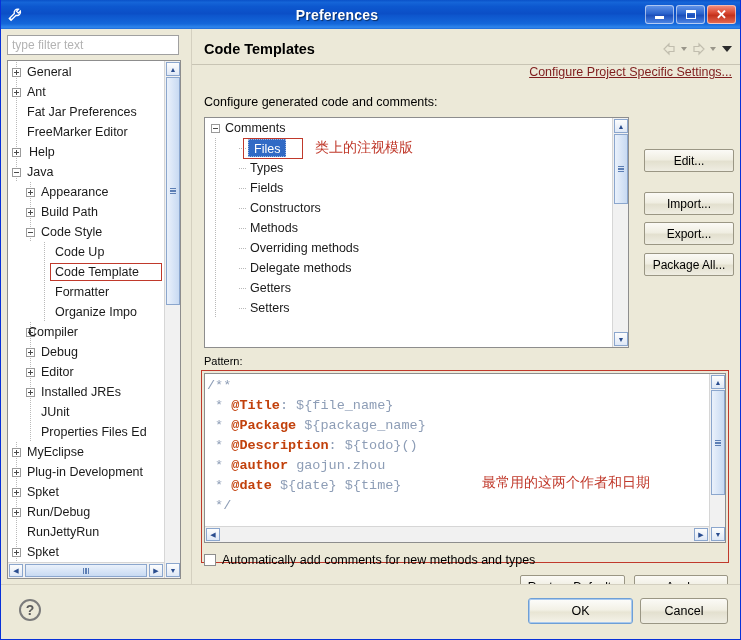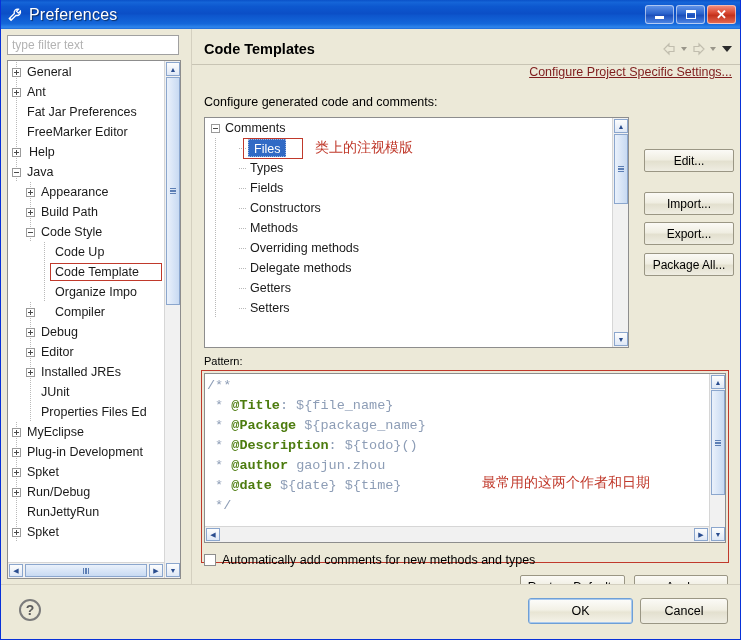--- a/index.html
+++ b/index.html
@@ -27,24 +27,25 @@
         #0a51c8 0%, #1565d8 8%, #0d58cf 22%, #0b4ec6 48%,
         #0d55cc 52%, #1467da 82%, #2f86ec 94%, #1e6ad8 100%);
     border-bottom: 1px solid #0831d9;
     display: flex; align-items: center;
   }
   #title-icon {
     width: 18px; height: 18px; margin-left: 5px; margin-right: 5px;
     flex: 0 0 auto;
   }
   #title-text {
-    color: #fff; font-size: 16px; font-weight: normal;
+    color: #fff; font-size: 14px; font-weight: bold;
     text-shadow: 1px 1px 1px rgba(0,0,0,.55);
     letter-spacing: .2px;
     flex: 1 1 auto;
+    text-align: center;
   }
   .winbtn {
     width: 29px; height: 19px; margin-right: 2px;
     border: 1px solid rgba(255,255,255,.55);
     border-radius: 3px;
     display: flex; align-items: center; justify-content: center;
     box-sizing: border-box;
   }
   #btn-min {
     background: linear-gradient(to bottom,#5f92e8 0%,#2a63cc 45%,#1c4fbb 55%,#4b83e2 100%);
@@ -268,21 +269,21 @@
     position: absolute; left: 12px; top: 344px; right: 14px; height: 170px;
     background: #fff; border: 1px solid #8d8d8d;
     box-sizing: border-box; overflow: hidden;
   }
   #patterncode {
     position: absolute; left: 2px; top: 2px; right: 17px; bottom: 17px;
     font-family: "Liberation Mono", monospace;
     font-size: 13.5px; line-height: 20px;
     color: #8d9db6; white-space: pre; overflow: hidden;
   }
-  #patterncode b { font-weight: bold; color: #4d7c0f; }
+  #patterncode b { font-weight: bold; color: #c2410c; }
   #pattern-redbox {
     position: absolute; left: 9px; top: 341px; right: 11px; height: 193px;
     border: 1px solid #c0392b; box-sizing: border-box; pointer-events: none;
   }
   #chk-row {
     position: absolute; left: 12px; top: 524px;
     display: flex; align-items: center; gap: 6px;
     font-size: 12.5px; color: #000;
   }
   .checkbox {
@@ -413,26 +414,30 @@
               <div class="dots" style="left: 36px;"></div>
               <span class="lbl" style="left: 47px;">Code Up</span>
             </div>
             <div class="tnode">
               <div class="dots" style="left: 36px;"></div>
               <span class="lbl" style="left: 47px;">Code Template</span>
               <div class="sel-outline" style="left: 42px; right: 2px; top: 1px; height: 18px;"></div>
             </div>
             <div class="tnode">
               <div class="dots" style="left: 36px;"></div>
+              <span class="lbl" style="left: 47px;">Formatter</span>
+            </div>
+            <div class="tnode">
+              <div class="dots" style="left: 36px;"></div>
               <span class="lbl" style="left: 47px;">Organize Impo</span>
             </div>
             <div class="tnode">
               <div class="dots" style="left: 22px;"></div>
               <div class="exp plus" style="left: 18px;"></div>
-              <span class="lbl" style="left: 47px; text-align: center;">Compiler</span>
+              <span class="lbl" style="left: 20px; text-align: center;">Compiler</span>
             </div>
             <div class="tnode">
               <div class="dots" style="left: 22px;"></div>
               <div class="exp plus" style="left: 18px;"></div>
               <span class="lbl" style="left: 33px;">Debug</span>
             </div>
             <div class="tnode">
               <div class="dots" style="left: 22px;"></div>
               <div class="exp plus" style="left: 18px;"></div>
               <span class="lbl" style="left: 33px;">Editor</span>

